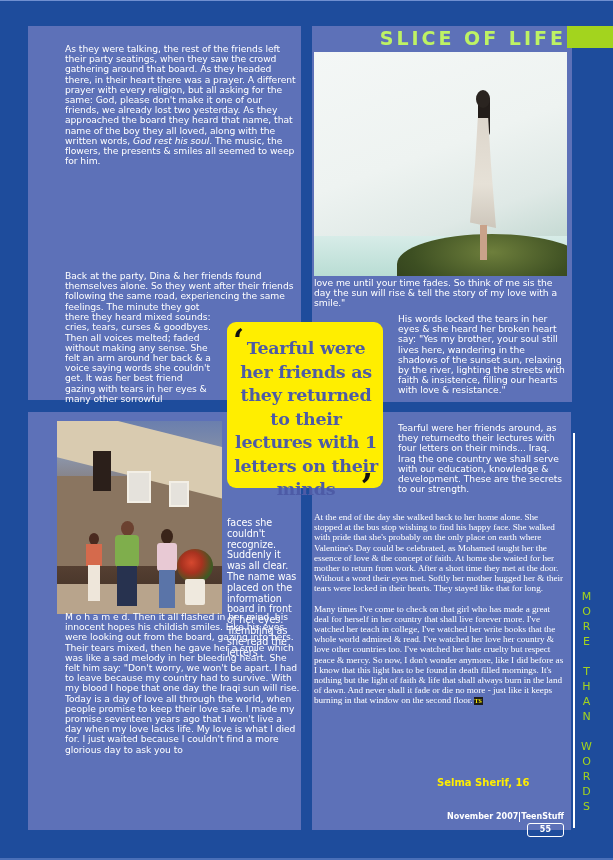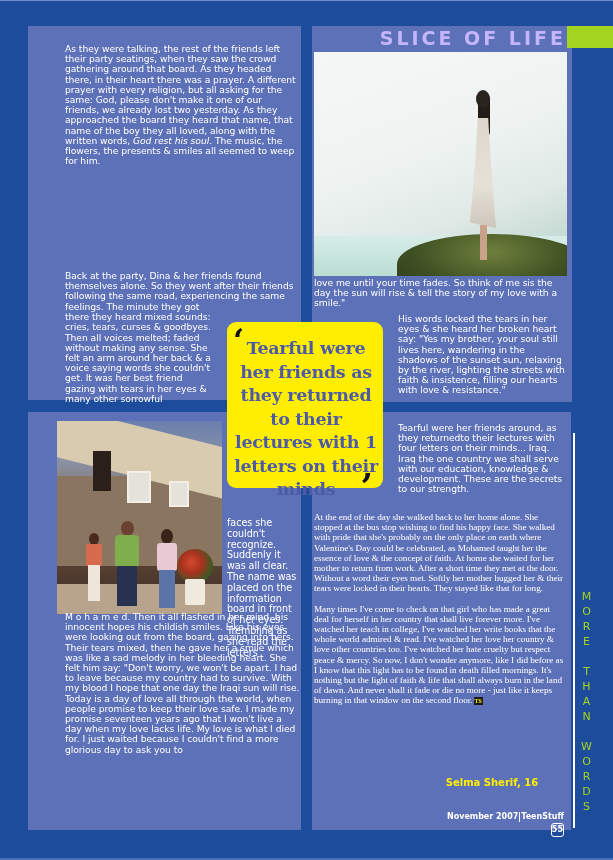--- a/index.html
+++ b/index.html
@@ -14,21 +14,21 @@
 
   .panel { position: absolute; background: #5d71b8; }
   .p-tl { left: 28px; top: 26px; width: 273px; height: 374px; }
   .p-tr { left: 312px; top: 26px; width: 260px; height: 376px; }
   .p-bl2 { left: 28px; top: 412px; width: 273px; height: 418px; }
   .p-br2 { left: 312px; top: 412px; width: 259px; height: 418px; }
 
   .title-bar {
     position: absolute; left: 340px; top: 26px; width: 226px; height: 24px;
     text-align: right; font-family: "DejaVu Sans", sans-serif; font-weight: bold;
-    font-size: 19px; letter-spacing: 3px; color: #c4b5fd; line-height: 24px;
+    font-size: 19px; letter-spacing: 3px; color: #bef264; line-height: 24px;
   }
   .green-tab { position: absolute; left: 567px; top: 26px; width: 46px; height: 22px; background: #a3d41e; }
 
   .text { position: absolute; font-size: 9.2px; line-height: 10.2px; color: #ffffff; letter-spacing: -0.05px; }
   .text p { margin: 0 0 10px 0; }
   .text i { font-style: italic; }
 
   .img-woman {
     position: absolute; left: 314px; top: 52px; width: 253px; height: 224px;
     background: linear-gradient(160deg, #f4f7f6 0%, #eef3f1 45%, #dfe9e6 70%, #c9dcd6 85%, #bfd6cf 100%);
@@ -86,28 +86,28 @@
   .pullquote .close-mark { position: absolute; right: 10px; bottom: -16px; font-size: 36px; color: #111; line-height: 36px; }
 
   .divider-v { position: absolute; width: 2px; background: #ffffff; }
   .vertical-label {
     position: absolute; left: 575px; top: 565px; width: 22px; height: 275px;
     writing-mode: vertical-rl; text-orientation: upright;
     color: #a3d41e; font-size: 11px; letter-spacing: 2px; font-family: "DejaVu Sans", sans-serif;
     text-align: center; line-height: 22px;
   }
 
-  .byline { position: absolute; left: 437px; top: 777px; width: 110px; text-align: center;
+  .byline { position: absolute; left: 437px; top: 777px; width: 110px; text-align: left;
     color: #ffee00; font-weight: bold; font-size: 10px; }
   .ts-icon { display: inline-block; width: 9px; height: 8px; background: #1c1c1c; color: #ffee00;
     font-size: 6px; line-height: 8px; text-align: center; font-weight: bold; vertical-align: middle; margin-left: 1px; }
   .footer { position: absolute; left: 440px; top: 811px; width: 124px; text-align: right;
     color: #ffffff; font-weight: bold; font-size: 8px; line-height: 12px; }
   .footer .sep { display: inline-block; width: 1px; height: 10px; background: #fff; vertical-align: middle; margin: 0 1px; }
-  .footer .page { display: inline-block; border: 1px solid #fff; border-radius: 3px; padding: 0 0; margin-left: 3px; }
+  .footer .page { display: inline-block; border: 1px solid #fff; border-radius: 3px; padding: 0 12px; margin-left: 3px; }
 </style>
 </head>
 <body>
 
 <div class="topline"></div>
 
 <div class="panel p-tl"></div>
 <div class="panel p-tr"></div>
 <div class="panel p-bl2"></div>
 <div class="panel p-br2"></div>

